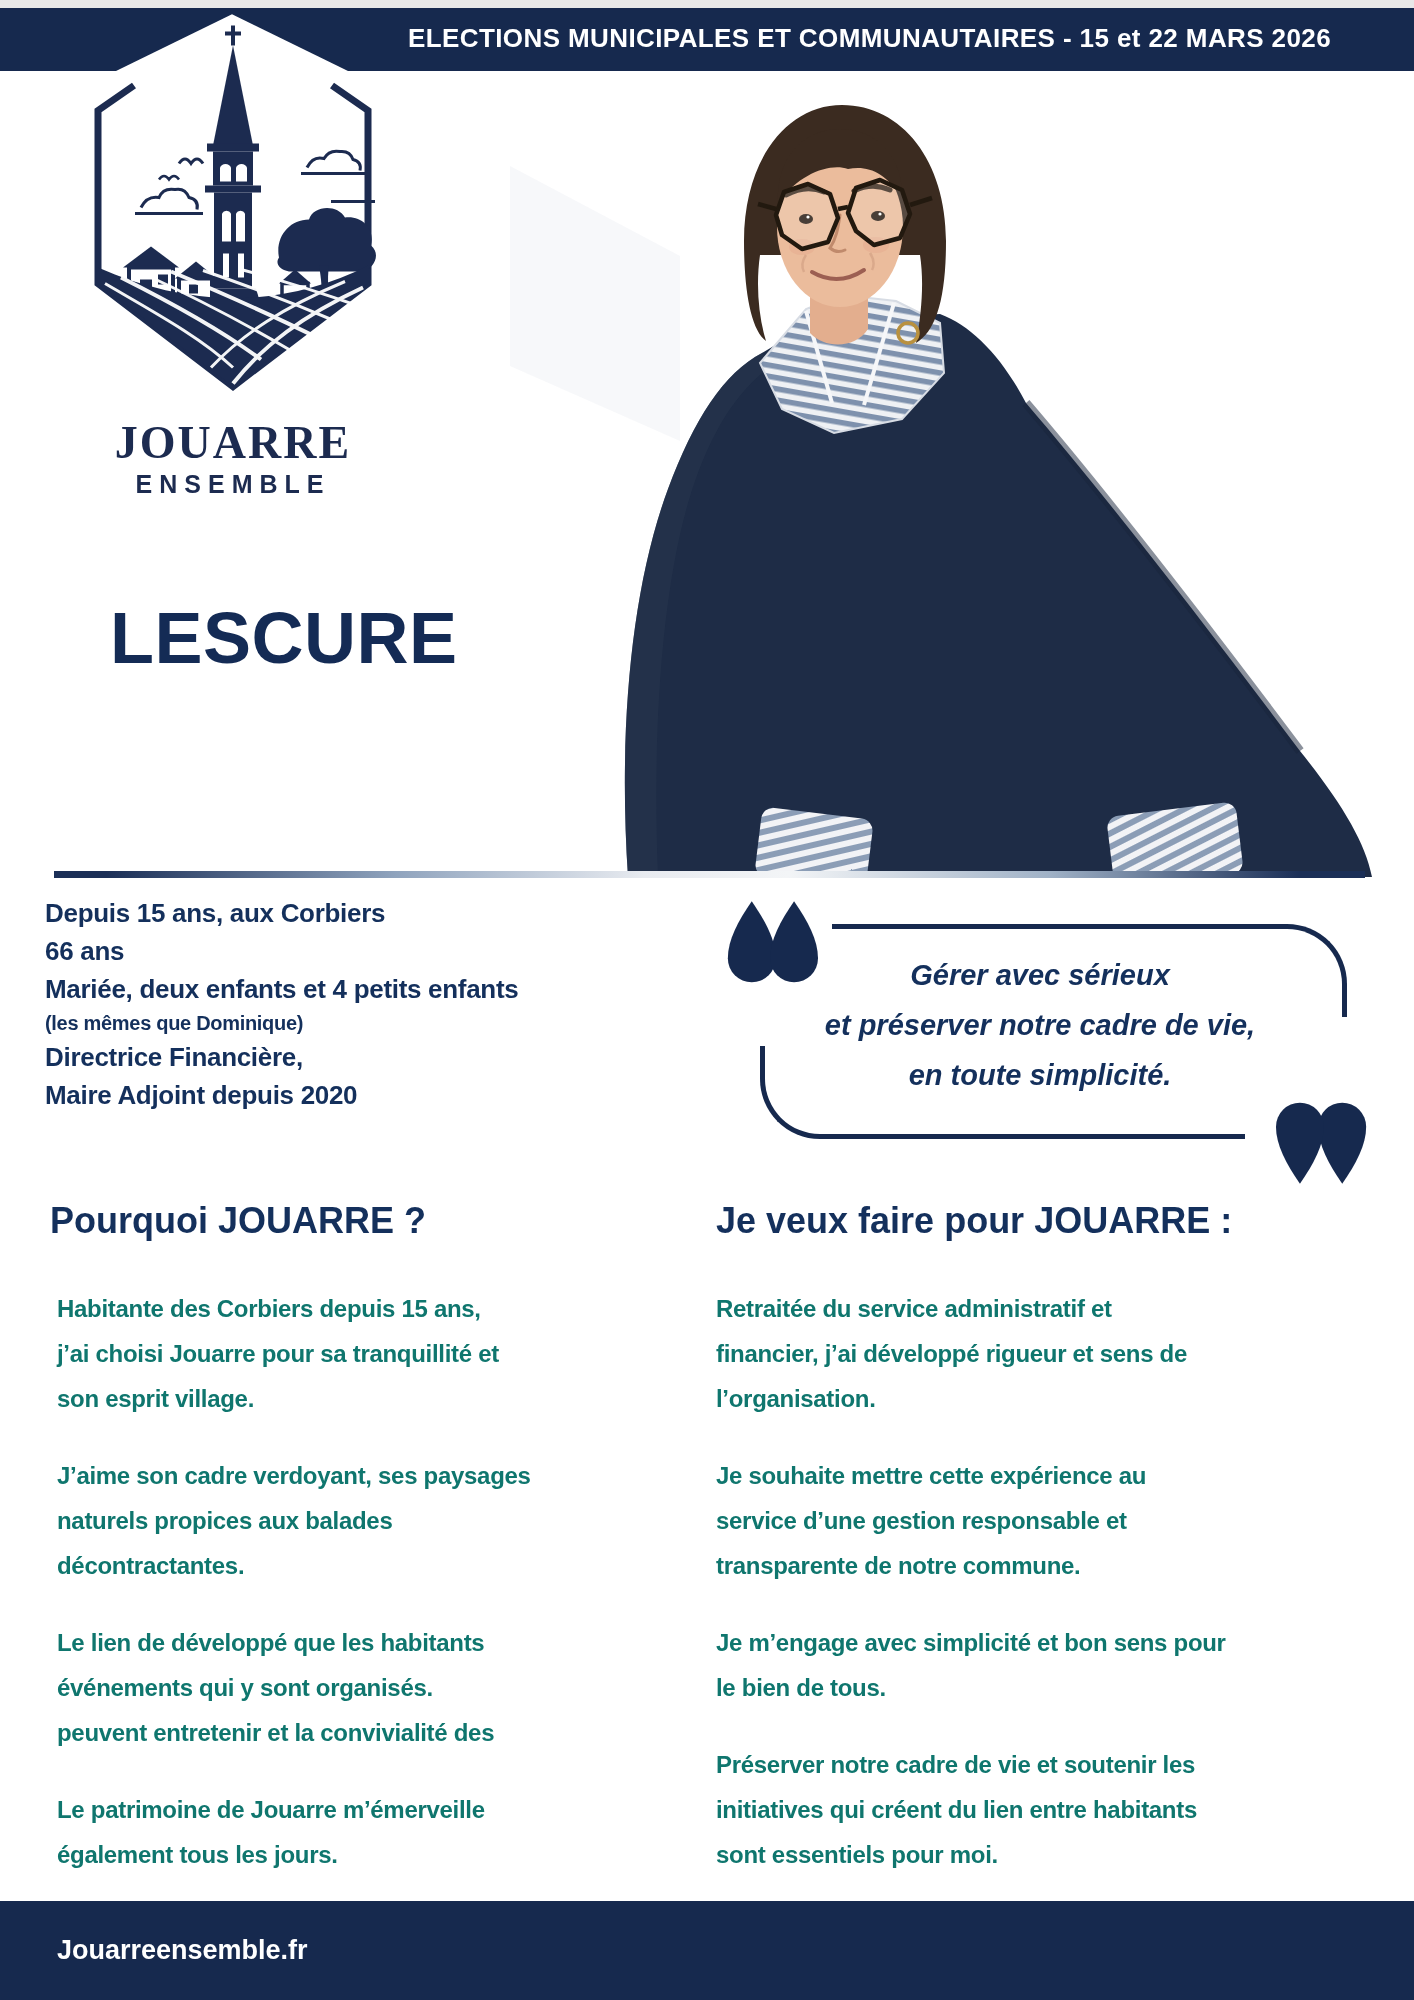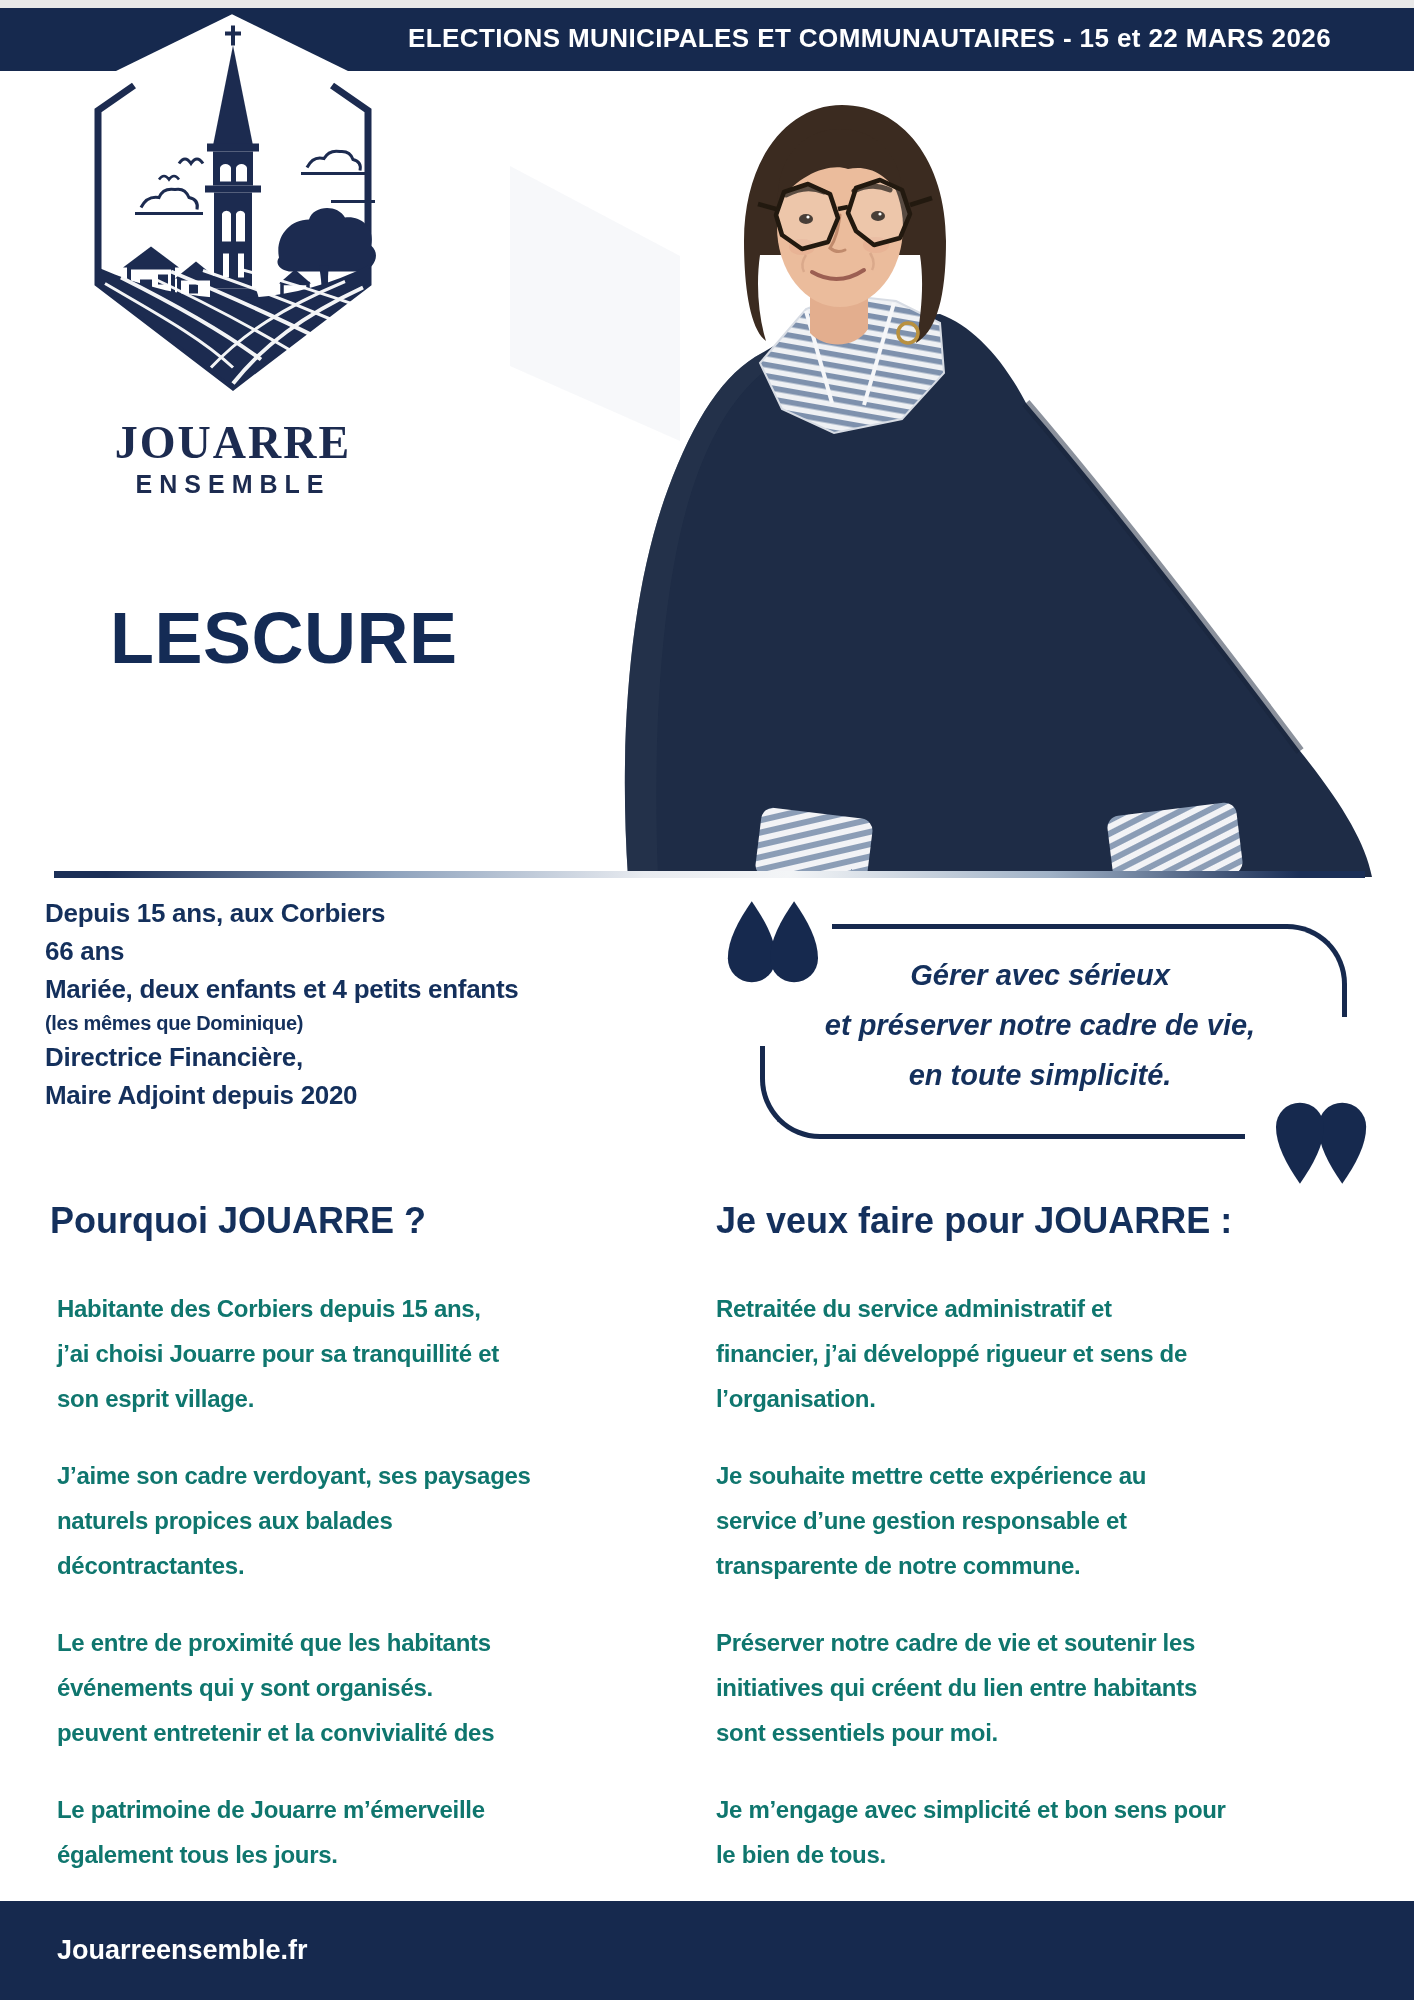--- a/index.html
+++ b/index.html
@@ -250,21 +250,21 @@
       <div class="p-line">Habitante des Corbiers depuis 15 ans,</div>
       <div class="p-line">j’ai choisi Jouarre pour sa tranquillité et</div>
       <div class="p-line">son esprit village.</div>
     </div>
     <div class="para">
       <div class="p-line">J’aime son cadre verdoyant, ses paysages</div>
       <div class="p-line">naturels propices aux balades</div>
       <div class="p-line">décontractantes.</div>
     </div>
     <div class="para">
-      <div class="p-line">Le entre de proximité que les habitants</div>
+      <div class="p-line">Le lien de développé que les habitants</div>
       <div class="p-line">événements qui y sont organisés.</div>
       <div class="p-line">peuvent entretenir et la convivialité des</div>
     </div>
     <div class="para">
       <div class="p-line">Le patrimoine de Jouarre m’émerveille</div>
       <div class="p-line">également tous les jours.</div>
     </div>
   </div>
 
   <div class="abs col col-right">
@@ -272,27 +272,27 @@
       <div class="p-line">Retraitée du service administratif et</div>
       <div class="p-line">financier, j’ai développé rigueur et sens de</div>
       <div class="p-line">l’organisation.</div>
     </div>
     <div class="para">
       <div class="p-line">Je souhaite mettre cette expérience au</div>
       <div class="p-line">service d’une gestion responsable et</div>
       <div class="p-line">transparente de notre commune.</div>
     </div>
     <div class="para">
+      <div class="p-line">Je m’engage avec simplicité et bon sens pour</div>
+      <div class="p-line">le bien de tous.</div>
+    </div>
+    <div class="para">
       <div class="p-line">Préserver notre cadre de vie et soutenir les</div>
       <div class="p-line">initiatives qui créent du lien entre habitants</div>
       <div class="p-line">sont essentiels pour moi.</div>
     </div>
-    <div class="para">
-      <div class="p-line">Je m’engage avec simplicité et bon sens pour</div>
-      <div class="p-line">le bien de tous.</div>
-    </div>
   </div>
 
   <div class="abs footer">
     <div class="footer-text f-site">Jouarreensemble.fr</div>
   </div>
 
 </div>
 
 </body></html>

